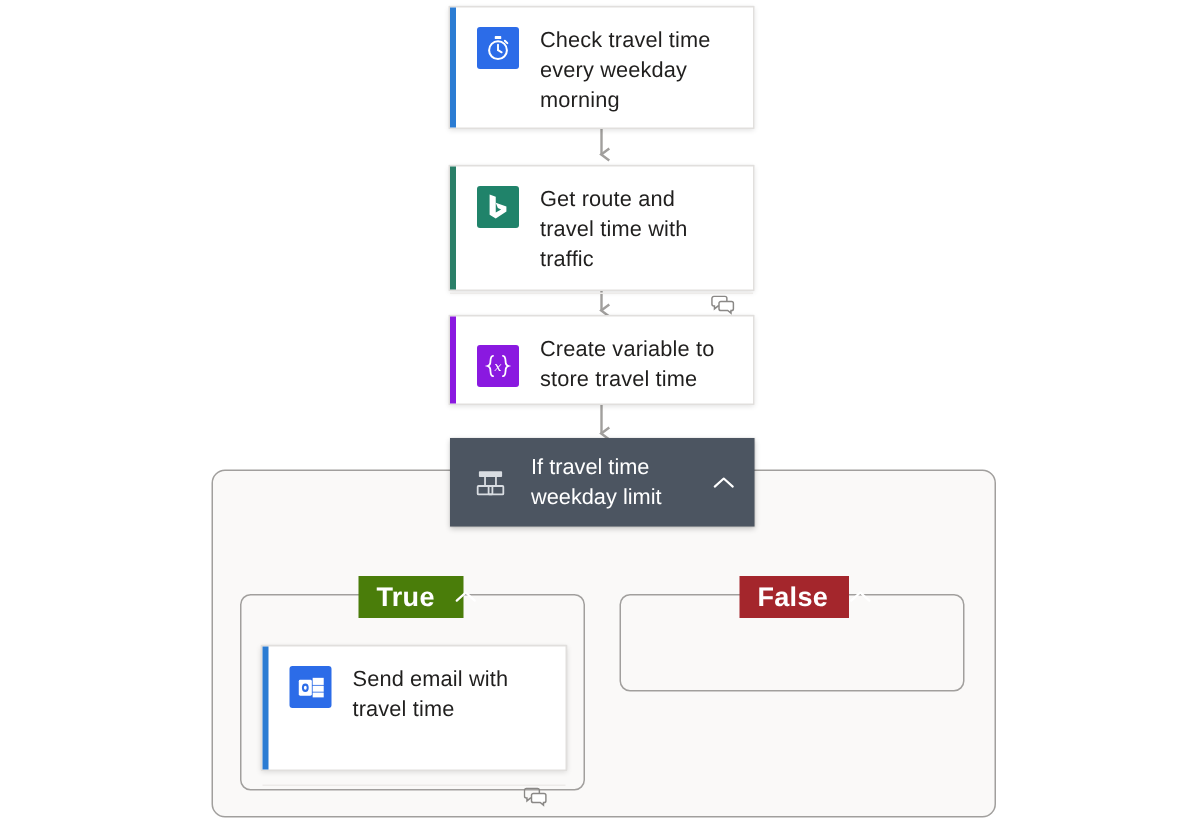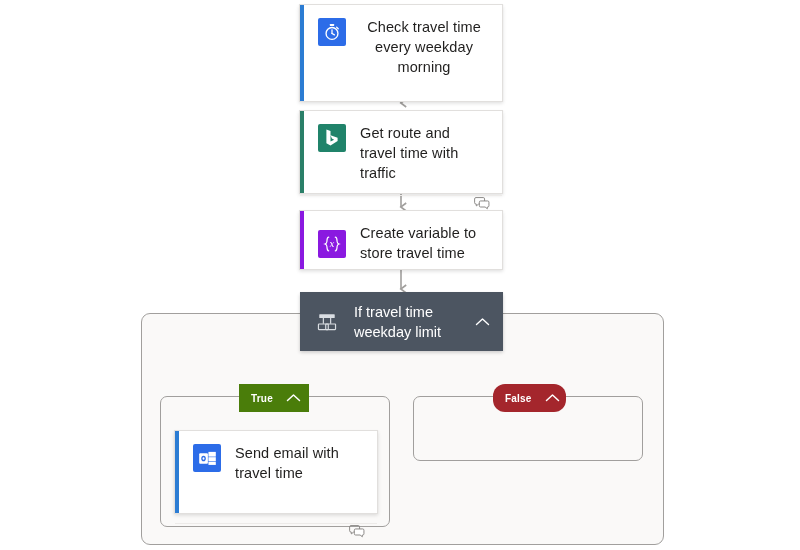--- a/index.html
+++ b/index.html
@@ -121,21 +121,21 @@
 
   
   .pill {
     position: absolute;
     height: 28px;
     display: flex;
     align-items: center;
     padding: 0 8px 0 12px;
     box-sizing: border-box;
     color: #ffffff;
-    font-size: 10px;
+    font-size: 18px;
     font-weight: bold;
     letter-spacing: .2px;
     z-index: 5;
   }
   .pill-true  { background: #4a7d0a; }
   .pill-false { background: #a4262c; }
   .pill-label { margin-right: 12px; }
 </style>
 </head>
 <body>
@@ -166,21 +166,21 @@
     <line x1="566" y1="398" x2="643" y2="398" stroke="#a19f9d" stroke-width="1.4"></line>
 
     <line x1="276" y1="412" x2="276" y2="427" stroke="#a19f9d" stroke-width="1.6" marker-end="url(#arrow)"></line>
   </svg>
 
   <div class="scope" style="left:141px; top:313px; width:523px; height:232px;"></div>
 
   <div class="branch-scope" style="left:160px; top:396px; width:230px; height:131px;"></div>
   <div class="branch-scope" style="left:413px; top:396px; width:230px; height:65px;"></div>
 
-  <div class="card" style="left:299px; top:4px; width:204px; height:98px;text-align:center;">
+  <div class="card" style="left:299px; top:4px; width:204px; height:82px;">
     <div class="card-accent" style="background:#2b7cd3;"></div>
     <div class="card-head">
       <div class="node-icon" style="background:#2c6ce8;">
         <svg width="18" height="18" viewBox="0 0 20 20" aria-hidden="true">
           <rect x="7.6" y="1.2" width="4.8" height="2.2" rx=".5" fill="#fff"></rect>
           <circle cx="10" cy="11.6" r="6.6" fill="none" stroke="#fff" stroke-width="1.5"></circle>
           <line x1="10" y1="11.6" x2="10" y2="7.6" stroke="#fff" stroke-width="1.4" stroke-linecap="round"></line>
           <line x1="10" y1="11.6" x2="12.7" y2="13.2" stroke="#fff" stroke-width="1.4" stroke-linecap="round"></line>
           <line x1="15.1" y1="4.6" x2="16.9" y2="6.4" stroke="#fff" stroke-width="1.5" stroke-linecap="round"></line>
         </svg>
@@ -250,21 +250,21 @@
 
   <div class="pill pill-true" style="left:239px; top:384px; width:70px;">
     <span class="pill-label">True</span>
     <span class="chev">
       <svg width="15" height="10" viewBox="0 0 16 10" aria-hidden="true">
         <path d="M1.6 7.6 L8 1.8 L14.4 7.6" fill="none" stroke="#ffffff" stroke-width="1.6" stroke-linecap="round" stroke-linejoin="round"></path>
       </svg>
     </span>
   </div>
 
-  <div class="pill pill-false" style="left:493px; top:384px; width:73px;border-radius:12px;">
+  <div class="pill pill-false" style="left:493px; top:384px; width:73px;">
     <span class="pill-label">False</span>
     <span class="chev">
       <svg width="15" height="10" viewBox="0 0 16 10" aria-hidden="true">
         <path d="M1.6 7.6 L8 1.8 L14.4 7.6" fill="none" stroke="#ffffff" stroke-width="1.6" stroke-linecap="round" stroke-linejoin="round"></path>
       </svg>
     </span>
   </div>
 
   <div class="card" style="left:174px; top:430px; width:204px; height:84px;gap:28px;">
     <div class="card-accent" style="background:#2b7cd3;"></div>

